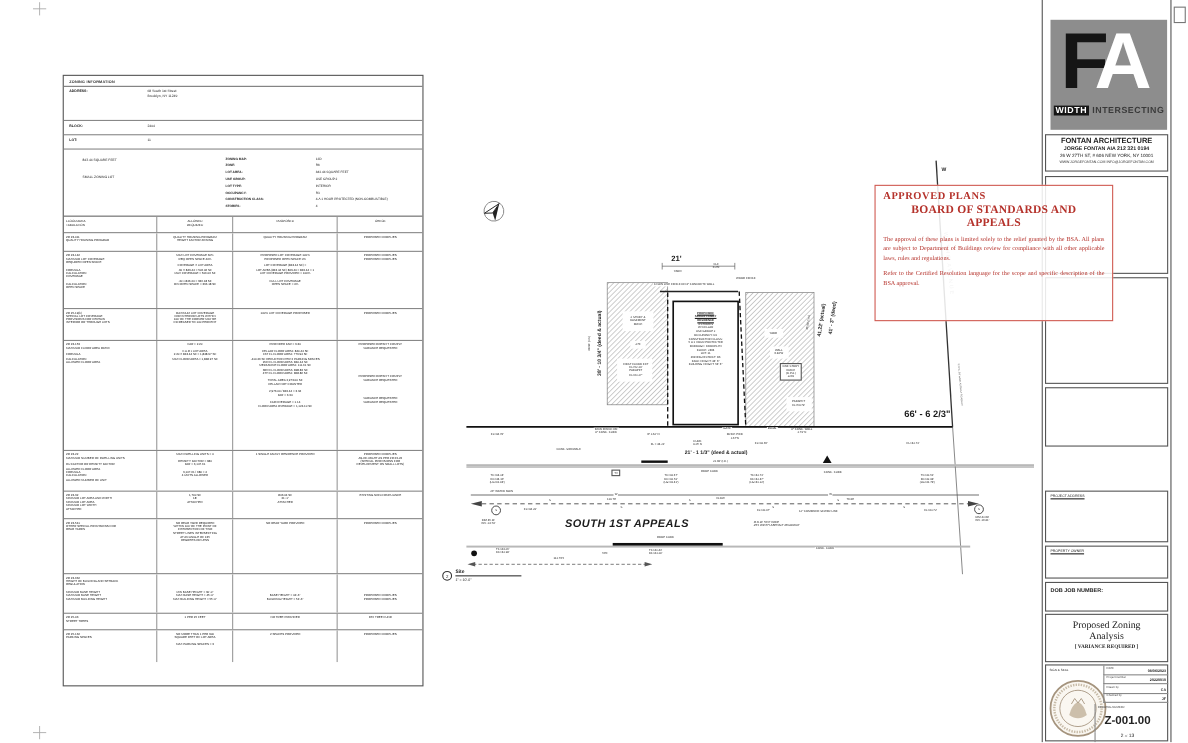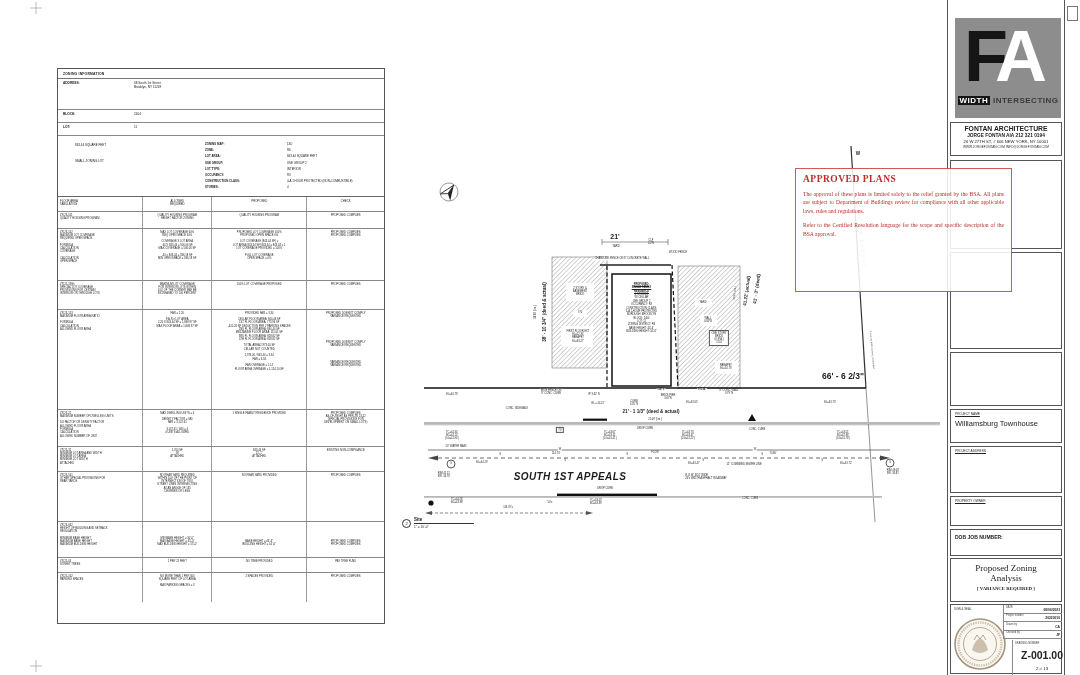--- a/index.html
+++ b/index.html
@@ -554,20 +554,21 @@
   <div id="callout">
     <div class="cnum">2</div>
     <div class="ctxt">
       <div class="ctitle">Site</div>
       <div class="cscale">1" = 10'-0"</div>
     </div>
   </div>
 
   <div id="stamp">
     <div class="stamp-t1">APPROVED PLANS</div>
+    <div class="stamp-t2">BOARD OF STANDARDS AND APPEALS</div>
     <p class="stamp-p">The approval of these plans is limited solely to the relief granted by the BSA.  All plans are subject to Department of Buildings review for compliance with all other applicable laws, rules and regulations.</p>
     <p class="stamp-p">Refer to the Certified Resolution language for the scope and specific description of the BSA approval.</p>
   </div>
 
   <div class="vline" style="left:947px"></div>
   <div class="vline" style="left:1064px"></div>
   <div id="corner-box"></div>
 
   <div class="tb-box" id="logo-box">
     <span class="logo-f">F</span>
@@ -581,24 +582,20 @@
     <div class="firm-name">FONTAN ARCHITECTURE</div>
     <div class="firm-contact">JORGE FONTAN AIA 212 321 0194</div>
     <div class="firm-addr">26 W 27TH ST, # 606 NEW YORK, NY 10001</div>
     <div class="firm-web">WWW.JORGEFONTAN.COM  INFO@JORGEFONTAN.COM</div>
   </div>
 
   <div class="tb-box" style="top:160px;height:89px"></div>
   <div class="tb-box" style="top:252px;height:97px"></div>
   <div class="tb-box" style="top:352px;height:54px"></div>
 
-  <div class="tb-box" style="top:409px;height:34px">
-    <div class="label-sm">PROJECT NAME</div>
-    <div class="pn-value">Williamsburg Townhouse</div>
-  </div>
 
   <div class="tb-box" style="top:446px;height:47px">
     <div class="label-sm">PROJECT ADDRESS</div>
   </div>
 
   <div class="tb-box" style="top:496px;height:30px">
     <div class="label-sm">PROPERTY OWNER</div>
   </div>
 
   <div class="tb-box" id="dob-box" style="top:529px;height:27px">
@@ -631,21 +628,21 @@
         </div>
         <div class="fld">
           <span class="fl">Drawn by</span>
           <span class="fv">CA</span>
         </div>
         <div class="fld">
           <span class="fl">Checked by</span>
           <span class="fv">JF</span>
         </div>
       </div>
-    <div style="position:absolute;left:61px;top:35px;width:59px">
+    <div style="position:absolute;left:44px;top:35px;width:59px">
       <div class="dn-label">DRAWING NUMBER</div>
       <div class="dn-value">Z-001.00</div>
       <div class="dn-page">
         <span>2</span>
         <span class="of">of</span>
         <span>13</span>
       </div>
     </div>
   </div>
 

